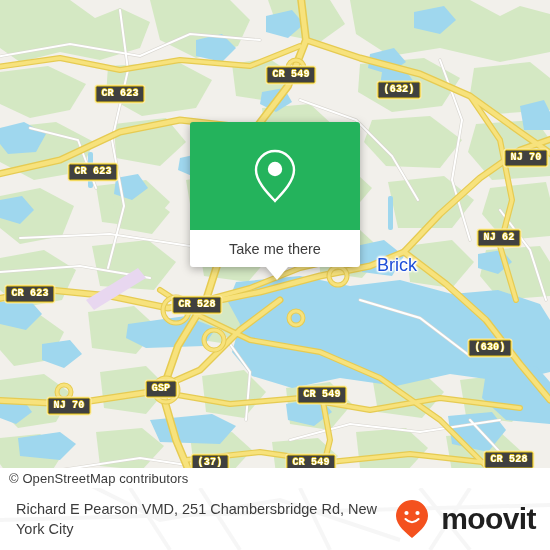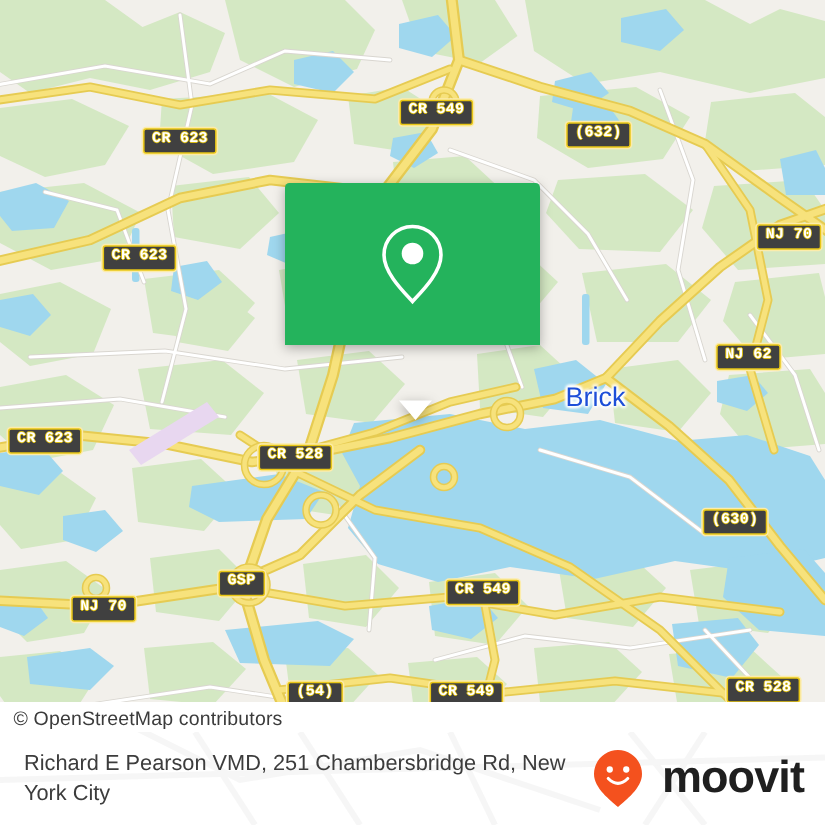--- a/index.html
+++ b/index.html
@@ -302,35 +302,38 @@
         <div class="shield" style="left: 399px; top: 90px;">(632)</div>
         <div class="shield" style="left: 93px; top: 172px;">CR 623</div>
         <div class="shield" style="left: 526px; top: 158px;">NJ 70</div>
         <div class="shield" style="left: 499px; top: 238px;">NJ 62</div>
         <div class="shield" style="left: 30px; top: 294px;">CR 623</div>
         <div class="shield" style="left: 197px; top: 305px;">CR 528</div>
         <div class="shield" style="left: 490px; top: 348px;">(630)</div>
         <div class="shield" style="left: 161px; top: 389px;">GSP</div>
         <div class="shield" style="left: 69px; top: 406px;">NJ 70</div>
         <div class="shield" style="left: 322px; top: 395px;">CR 549</div>
-        <div class="shield" style="left: 210px; top: 463px;">(54)</div>
+        <div class="shield" style="left: 210px; top: 463px;">(37)</div>
         <div class="shield" style="left: 311px; top: 463px;">CR 549</div>
         <div class="shield" style="left: 509px; top: 460px;">CR 528</div>
       </div>
     <div id="place-layer">
         <div class="place-label" style="left: 397px; top: 265px;">Brick</div>
       </div>
 
     <div id="callout">
       <div id="callout-head">
         <svg width="46" height="58" viewBox="0 0 46 58">
           <path d="M23 4 C12.5 4 4 12.5 4 23 C4 34.5 16 46.5 23 54
                    C30 46.5 42 34.5 42 23 C42 12.5 33.5 4 23 4 Z" fill="none" stroke="#ffffff" stroke-width="2.4"></path>
           <circle cx="23" cy="22" r="7.2" fill="#ffffff"></circle>
         </svg>
+      </div>
+      <div id="callout-foot">
+        <span>Take me there</span>
       </div>
       <div id="callout-tail"></div>
     </div>
 
     <div id="attribution">
       <span>© OpenStreetMap contributors</span>
     </div>
   </div>
 
   <div id="footer">

